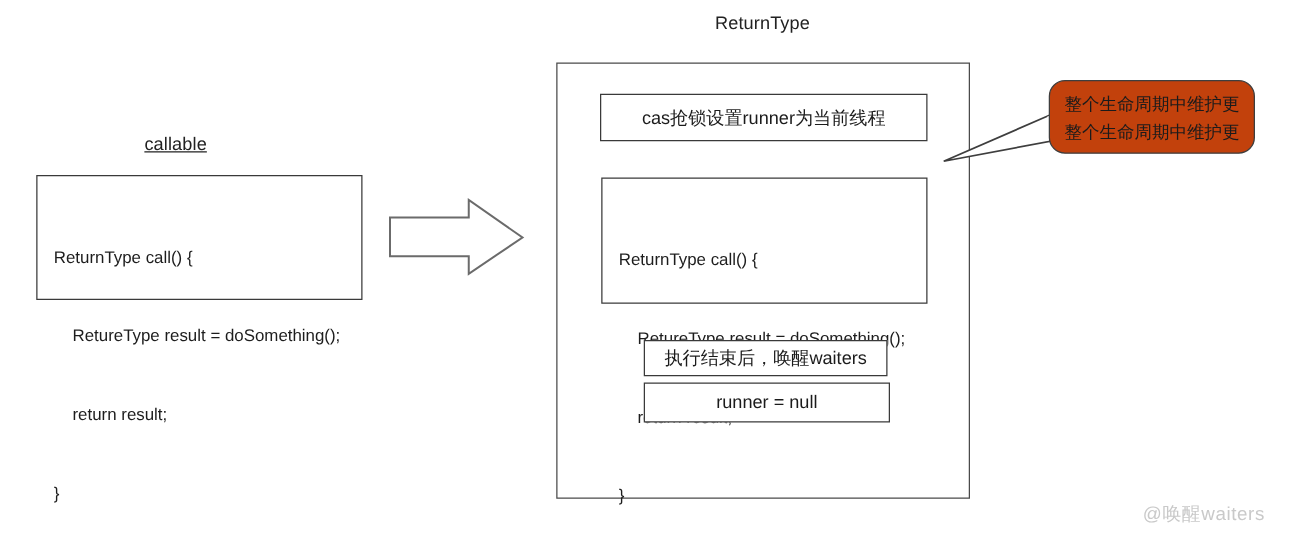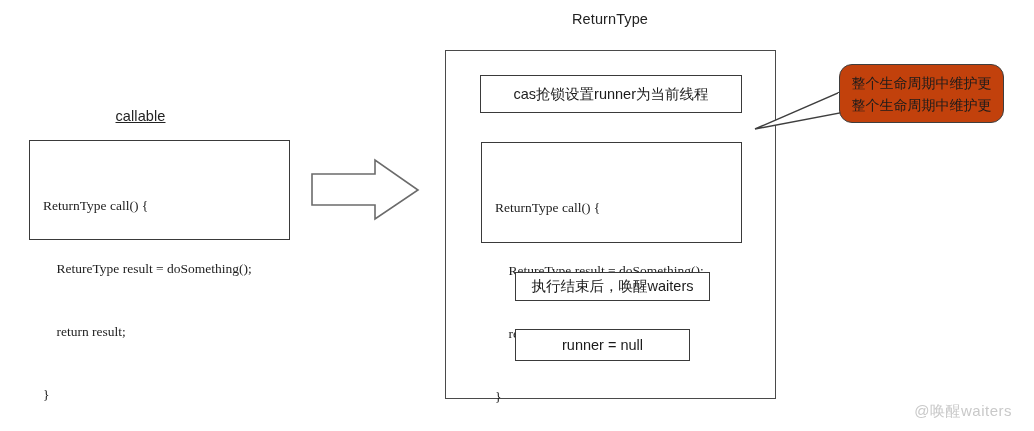--- a/index.html
+++ b/index.html
@@ -86,36 +86,36 @@
   }
   #wake-waiters-box {
     left: 515px;
     top: 272px;
     width: 195px;
     height: 29px;
     padding-left: 44px;
   }
   #runner-null-box {
     left: 515px;
-    top: 329px;
-    width: 175px;
+    top: 306px;
+    width: 197px;
     height: 32px;
     padding-left: 19px;
   }
 
   
   .code-block {
     box-sizing: border-box;
     padding: 12px 0 0 13px;
     font-size: 13.5px;
     line-height: 21px;
     color: #1d1d1d;
     white-space: pre;
   }
-  .code-line { display: block; white-space: pre; font-family: Liberation Serif, serif; }
+  .code-line { display: block; white-space: pre; }
 
   
   .box-text {
     position: absolute;
     left: 0; top: 0;
     width: 100%; height: 100%;
     display: flex;
     align-items: center;
     justify-content: center;
     font-size: 14.5px;

